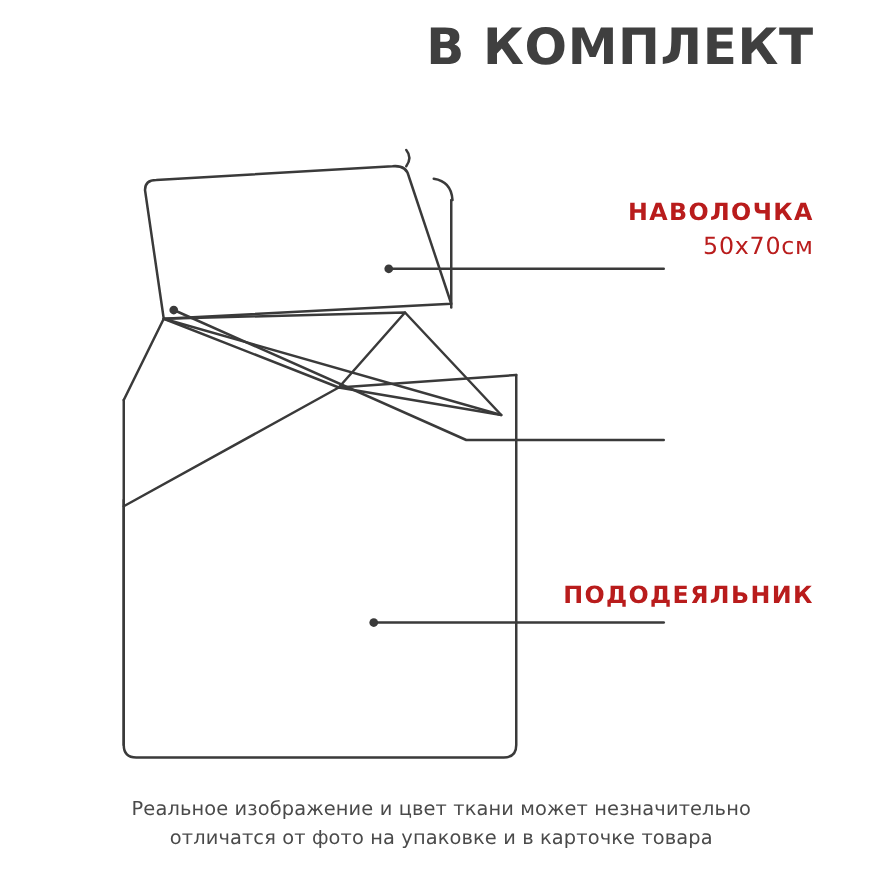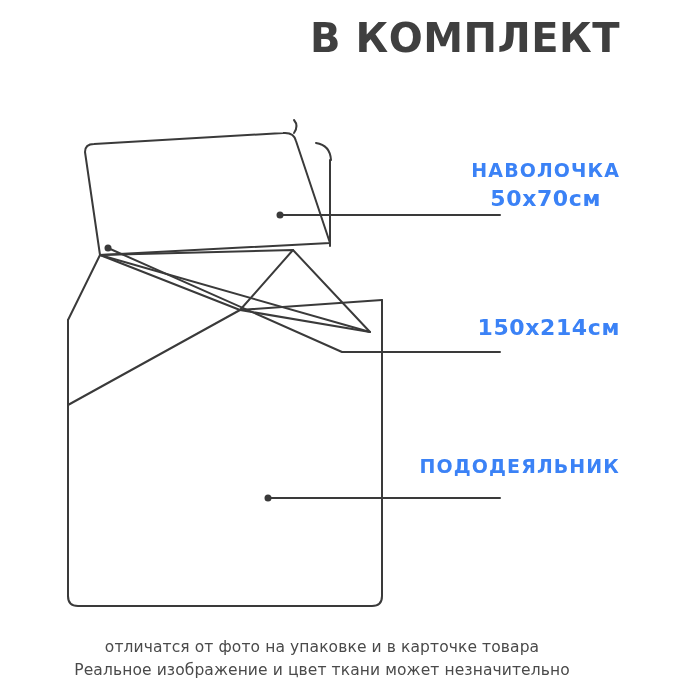--- a/index.html
+++ b/index.html
@@ -12,20 +12,21 @@
     height: 700px;
     font-family: "DejaVu Sans", sans-serif;
     color: #3a3a3a;
     position: relative;
     overflow: hidden;
   }
   #stage {
     position: relative;
     width: 644px;
     height: 700px;
+    margin-left: 31px;
   }
   svg#art {
     position: absolute;
     left: 0;
     top: 0;
     width: 700px;
     height: 700px;
   }
   .title {
     position: absolute;
@@ -39,42 +40,42 @@
     letter-spacing: 0.5px;
     color: #3f3f3f;
     text-transform: uppercase;
   }
   .title span {
     display: block;
   }
   .label {
     position: absolute;
     right: 24px;
-    text-align: center;
-    color: #3b82f6;
+    text-align: right;
+    color: #b91c1c;
   }
   .label .name {
     display: block;
     font-size: 19px;
     font-weight: 700;
     letter-spacing: 1.1px;
     text-transform: uppercase;
     line-height: 1.25;
   }
   .label .size {
     display: block;
-    font-size: 22px;
-    font-weight: 700;
+    font-size: 19px;
+    font-weight: 400;
     letter-spacing: 0.6px;
     line-height: 1.3;
     margin-top: 2px;
   }
   #label-pillow { top: 159px; }
   #label-sheet  { top: 312px; }
-  #label-duvet  { top: 455px; }
+  #label-duvet  { top: 465px; }
   .footnote {
     position: absolute;
     left: 0;
     right: 0;
     bottom: 18px;
     text-align: center;
     font-size: 15.5px;
     line-height: 1.5;
     color: #4a4a4a;
     letter-spacing: 0.1px;
@@ -121,25 +122,24 @@
   <div class="title">
     <span>В комплект</span>
   </div>
 
   <div class="label" id="label-pillow">
     <span class="name">Наволочка</span>
     <span class="size">50х70см</span>
   </div>
 
   <div class="label" id="label-sheet">
-    <span class="size">150х214см</span>
   </div>
 
   <div class="label" id="label-duvet">
     <span class="name">Пододеяльник</span>
   </div>
 
   <div class="footnote">
+    <span>Реальное изображение и цвет ткани может незначительно</span>
     <span>отличатся от фото на упаковке и в карточке товара</span>
-    <span>Реальное изображение и цвет ткани может незначительно</span>
   </div>
 
 </div>
 
 </body></html>

